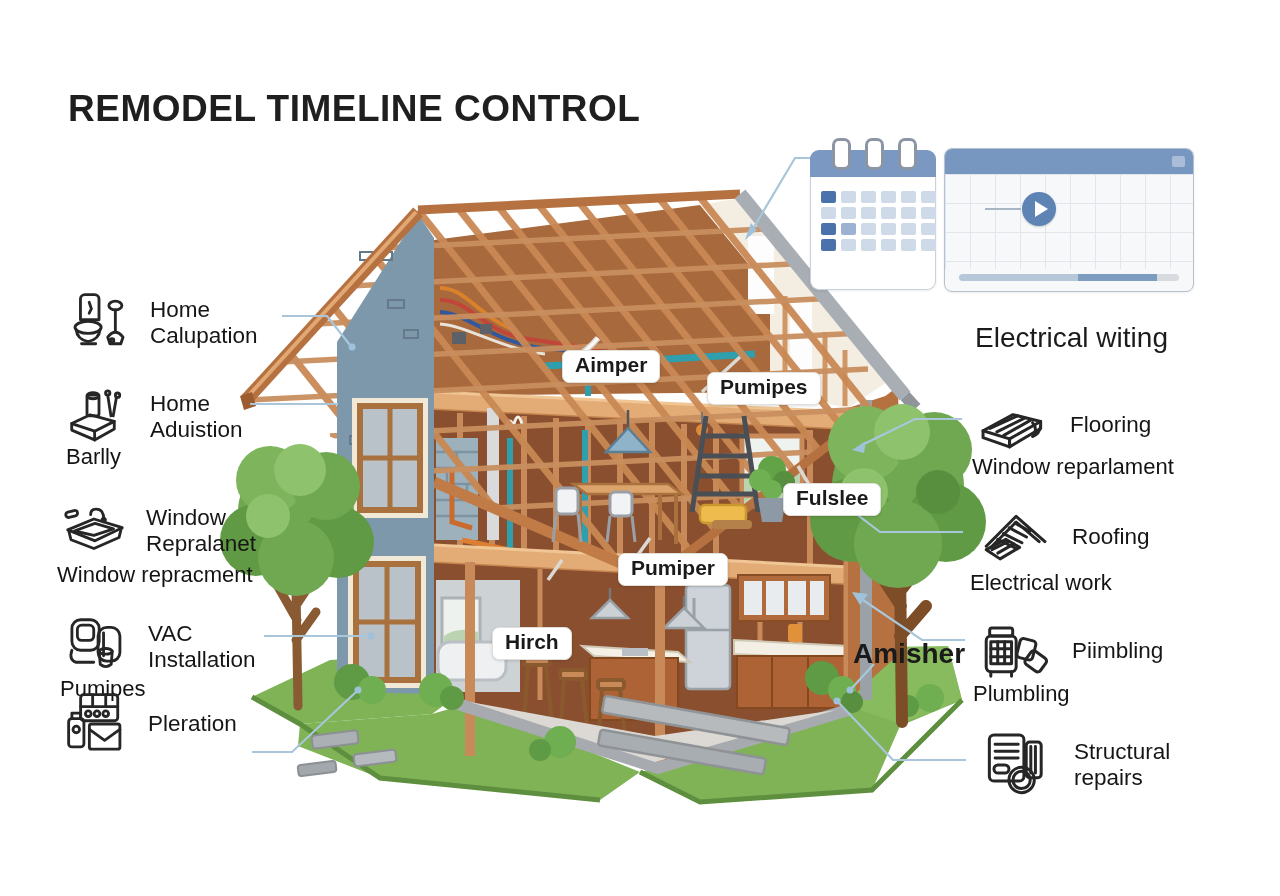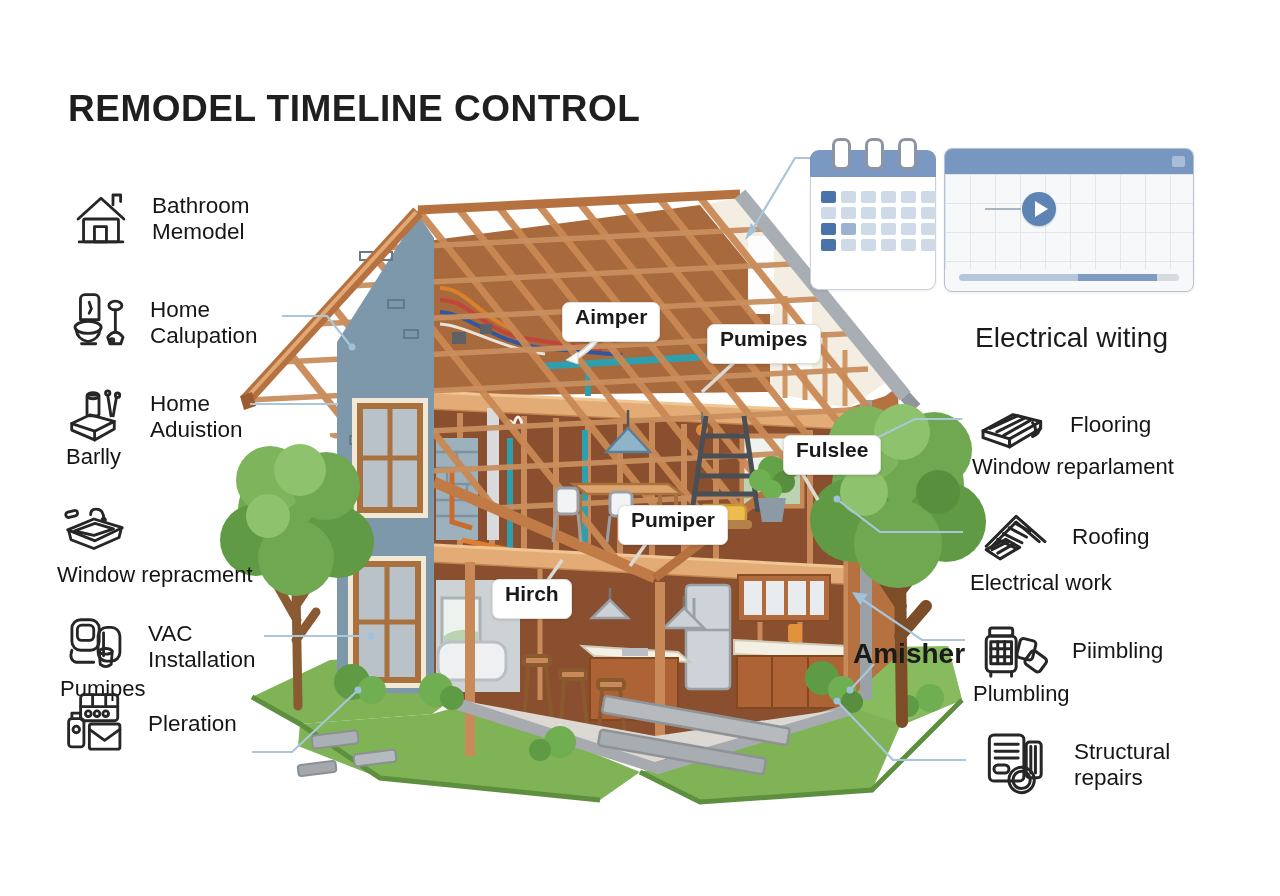--- a/index.html
+++ b/index.html
@@ -34,22 +34,22 @@
   .rp2{left:972px;top:612px;}
   .rp3{left:974px;top:726px;align-items:center;}
   .rs0{left:972px;top:454px;}
   .rs1{left:970px;top:570px;}
   .rs2{left:973px;top:681px;}
   .row .ic.big{width:86px;height:78px;}
   .row .ic.big svg{width:84px;height:76px;}
 
   
   .co{position:absolute;background:#ffffff;border:1px solid #e2e0dd;border-radius:7px;
-      padding:2px 12px 12px;font-size:21px;font-weight:600;color:#1a1a1a;z-index:3;
-      box-shadow:0 1px 3px rgba(0,0,0,.14);white-space:nowrap;}
+      padding:2px 12px 5px;font-size:21px;font-weight:600;color:#1a1a1a;z-index:3;
+      box-shadow:0 1px 3px rgba(0,0,0,.14);white-space:nowrap;margin-top:48px;}
   .co-aimper{left:562px;top:302px;}
   .co-pumipes{left:707px;top:324px;}
   .co-fulslee{left:783px;top:435px;}
   .co-pumiper{left:618px;top:505px;}
   .co-hirch{left:492px;top:579px;}
   .co-amisher{position:absolute;left:853px;top:638px;font-size:28px;font-weight:600;
               color:#1a1a1a;z-index:3;white-space:nowrap;}
 
   
   .calendar{position:absolute;left:810px;top:138px;width:126px;height:152px;z-index:2;}
@@ -399,35 +399,20 @@
       <polygon points="566,360 578,352 578,364" fill="#fbfaf8" stroke="#d8d5d0" stroke-width="1"></polygon>
       <path d="M740,357 L702,392" stroke="#dcd9d4" stroke-width="3.5"></path>
       <path d="M798,466 L818,500" stroke="#dcd9d4" stroke-width="3.5"></path>
       <path d="M650,538 L630,566" stroke="#dcd9d4" stroke-width="3.5"></path>
       <path d="M548,580 L562,560" stroke="#dcd9d4" stroke-width="3.5"></path>
     </g>
   </svg>
 
   <h1 class="title">REMODEL TIMELINE CONTROL</h1>
 
-  <div class="row lp0">
-    <span class="ic">
-      <svg viewBox="0 0 66 66">
-          <path d="M12 33 L33 14 L54 33"></path>
-          <path d="M44 20 V11 H51 V17"></path>
-      <rect x="17" y="33" width="32" height="21" rx="1.5"></rect>
-          <rect x="27" y="40" width="11" height="14"></rect>
-      <path d="M13 54 H53"></path>
-        </svg>
-    </span>
-    <span class="lbl">
-      <span>Bathroom</span><br>
-      <span>Memodel</span>
-    </span>
-  </div>
 
   <div class="row lp1">
     <span class="ic">
       <svg viewBox="0 0 66 66">
           <path d="M20 7 h9 a4 4 0 0 1 4 4 v19 h-17 v-19 a4 4 0 0 1 4-4 z"></path>
       <path d="M24 14 l2 6 -2 4"></path>
           <ellipse cx="23" cy="37" rx="12" ry="5.5"></ellipse>
       <path d="M12 39 q1 9 11 11 q10 -2 11 -11"></path>
           <path d="M17 52 h13"></path>
       <ellipse cx="48" cy="17" rx="6" ry="4"></ellipse>
@@ -465,20 +450,24 @@
   <div class="row lp3">
     <span class="ic">
       <svg viewBox="0 0 66 66">
           <path d="M8 32 L32 22 L58 30 L33 42 z"></path>
       <path d="M14 33 L33 26 L50 31 L32 37 z"></path>
           <path d="M9 33 l2 8 21 8 23 -10 2 -8"></path>
       <path d="M41 22 q0 -9 -7 -9 q-5 0 -5 5"></path>
           <circle cx="41" cy="23" r="1.5"></circle>
       <rect x="6" y="15" width="11" height="5" rx="2.5" transform="rotate(-14 11 17)"></rect>
         </svg>
+    </span>
+    <span class="lbl">
+      <span>Window</span><br>
+      <span>Repralanet</span>
     </span>
   </div>
   <div class="sub ls3">Window repracment</div>
 
   <div class="row lp4">
     <span class="ic">
       <svg viewBox="0 0 66 66">
           <rect x="10" y="8" width="25" height="28" rx="8"></rect>
       <rect x="15" y="13" width="15" height="14" rx="4"></rect>
           <path d="M10 36 q-3 9 4 11 h16"></path>

